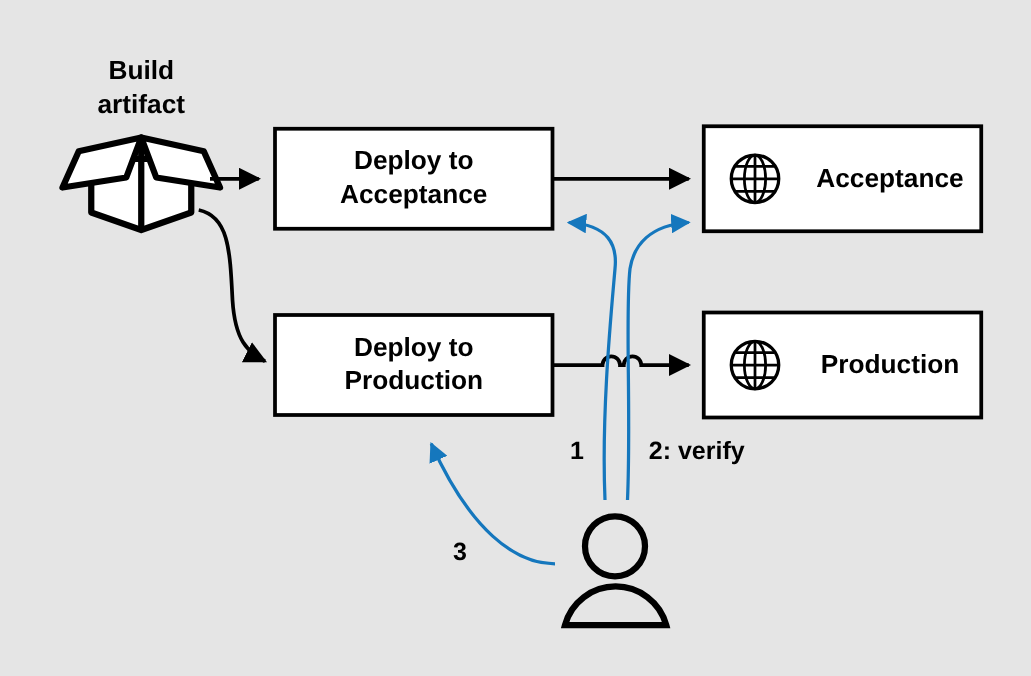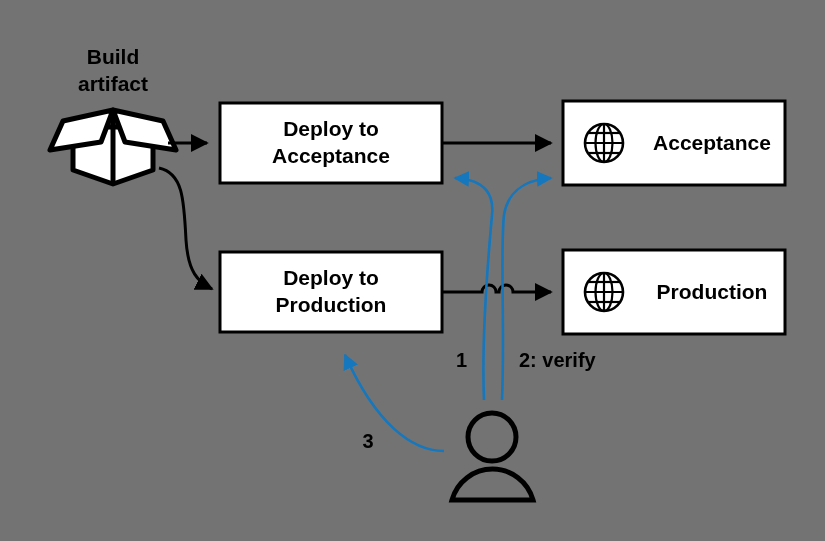--- a/index.html
+++ b/index.html
@@ -10,21 +10,21 @@
   body {
     width: 825px;
     height: 541px;
     font-family: "Liberation Sans", sans-serif;
     overflow: hidden;
   }
   #diagram-root {
     position: relative;
     width: 825px;
     height: 541px;
-    background: #737373;
+    background: #e5e5e5;
   }
   svg#diagram {
     display: block;
     width: 825px;
     height: 541px;
   }
   .node-box {
     fill: #ffffff;
     stroke: #000000;
     stroke-width: 3;

